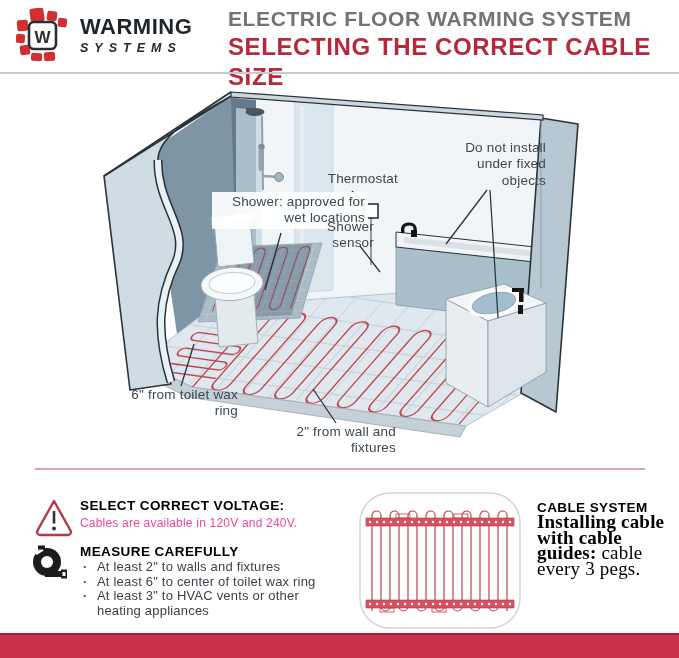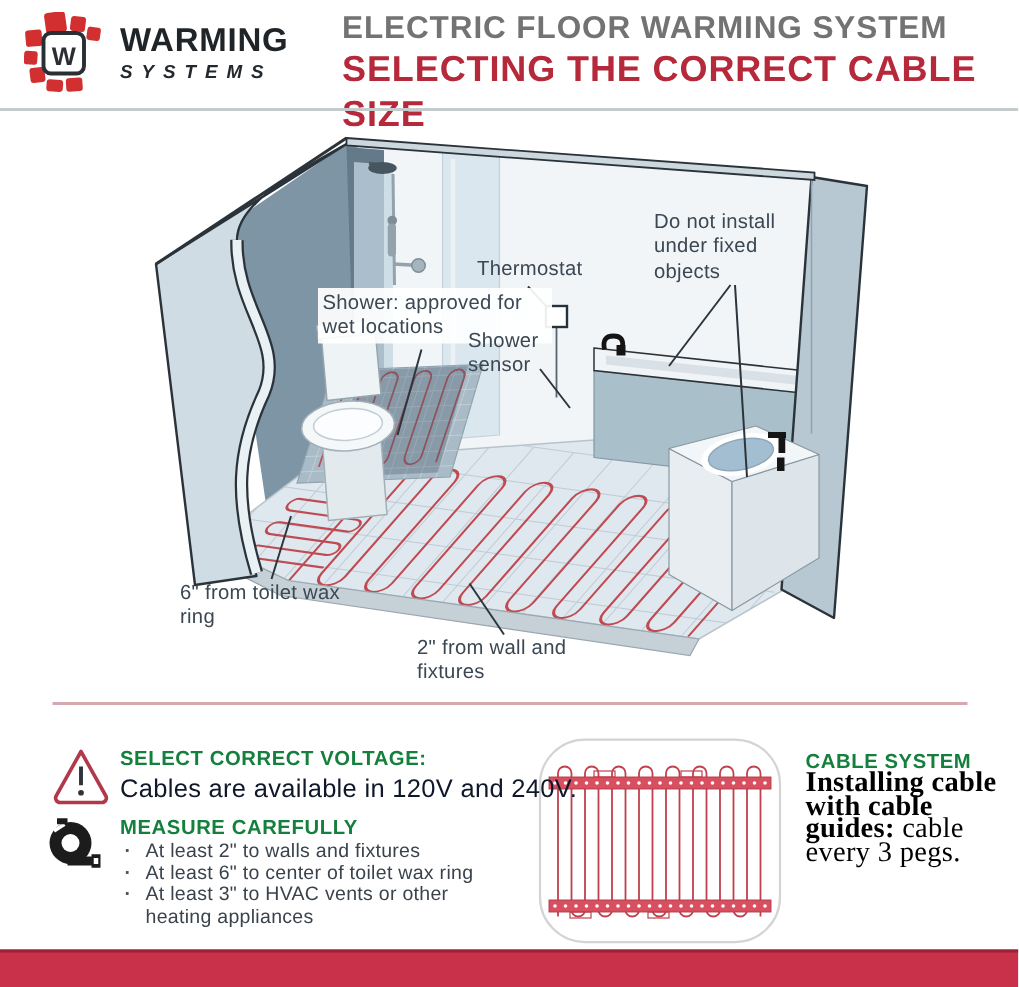--- a/index.html
+++ b/index.html
@@ -7,31 +7,31 @@
          font-family:"Liberation Sans",sans-serif;}
   
   .brand{position:absolute;left:16px;top:8px;display:flex;align-items:center;gap:10px;}
   .brand-text .l1{font-size:22px;font-weight:bold;color:#1f2428;letter-spacing:.5px;line-height:1.05;}
   .brand-text .l2{font-size:12.5px;font-weight:bold;color:#23282c;letter-spacing:6px;margin-top:2px;font-style:italic;}
   .titles{position:absolute;left:228px;top:6px;width:440px;}
   .titles .t1{font-size:21px;font-weight:bold;color:#737373;letter-spacing:.6px;line-height:1.25;}
   .titles .t2{font-size:24px;font-weight:bold;color:#b5293a;letter-spacing:.6px;line-height:1.25;}
   .hdr-divider{position:absolute;left:0;top:72px;width:679px;height:2px;background:#c6cbce;}
   
-  .lbl{position:absolute;font-size:13.5px;line-height:1.22;color:#3b4752;text-align:left;letter-spacing:.2px;}
+  .lbl{position:absolute;font-size:13.5px;line-height:1.22;color:#3b4752;text-align:right;letter-spacing:.2px;}
   #lab-shower{left:212px;top:192px;width:150px;background:rgba(255,255,255,.92);padding:2px 3px;}
   #lab-thermostat{left:318px;top:171px;width:80px;}
   #lab-floor-sensor{left:312px;top:219px;width:62px;}
   #lab-fixed{left:436px;top:140px;width:110px;}
   #lab-toilet{left:120px;top:387px;width:118px;}
   #lab-wall{left:278px;top:424px;width:118px;}
   
   .pink-divider{position:absolute;left:35px;top:468px;width:610px;height:2px;background:#d8a8b0;}
-  .tip-title{position:absolute;font-size:13.5px;font-weight:bold;color:#15803d;letter-spacing:.4px;}
-  .tip-body{position:absolute;font-size:17px;color:#0f172a;letter-spacing:.2px;}
+  .tip-title{position:absolute;font-size:13.5px;font-weight:bold;color:#000000;letter-spacing:.4px;}
+  .tip-body{position:absolute;font-size:12px;color:#ec4899;letter-spacing:.2px;}
   #voltage-title{left:80px;top:498px;}
   #voltage-body{left:80px;top:516px;}
   #measure-title{left:80px;top:544px;}
   .bullets{position:absolute;left:80px;top:560px;width:250px;margin:0;padding:0;list-style:none;}
   .bullets li{position:relative;font-size:13px;color:#3a434c;line-height:14.6px;padding-left:17px;letter-spacing:.2px;}
   .bullets li::before{content:"\00B7";position:absolute;left:3px;font-weight:bold;color:#4a545d;}
   #spacing-title{left:537px;top:500px;}
   #spacing-body{left:537px;top:514px;width:134px;font-size:19px;line-height:15.5px;color:#000000;font-family:Liberation Serif, serif;}
   #spacing-body strong{font-weight:bold;}
   

